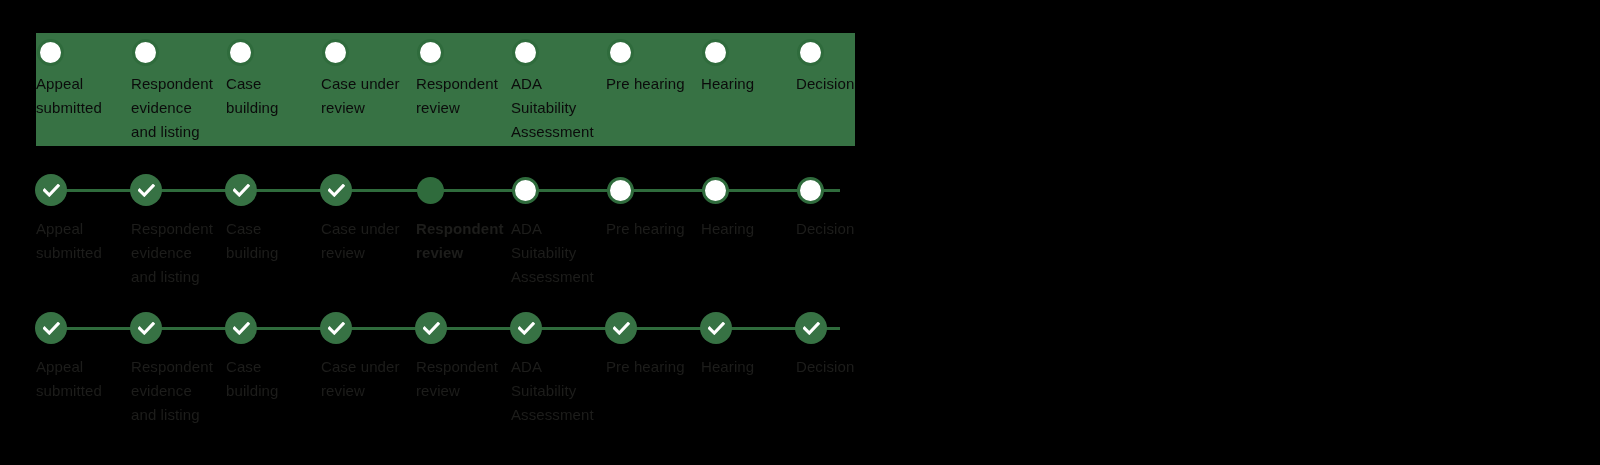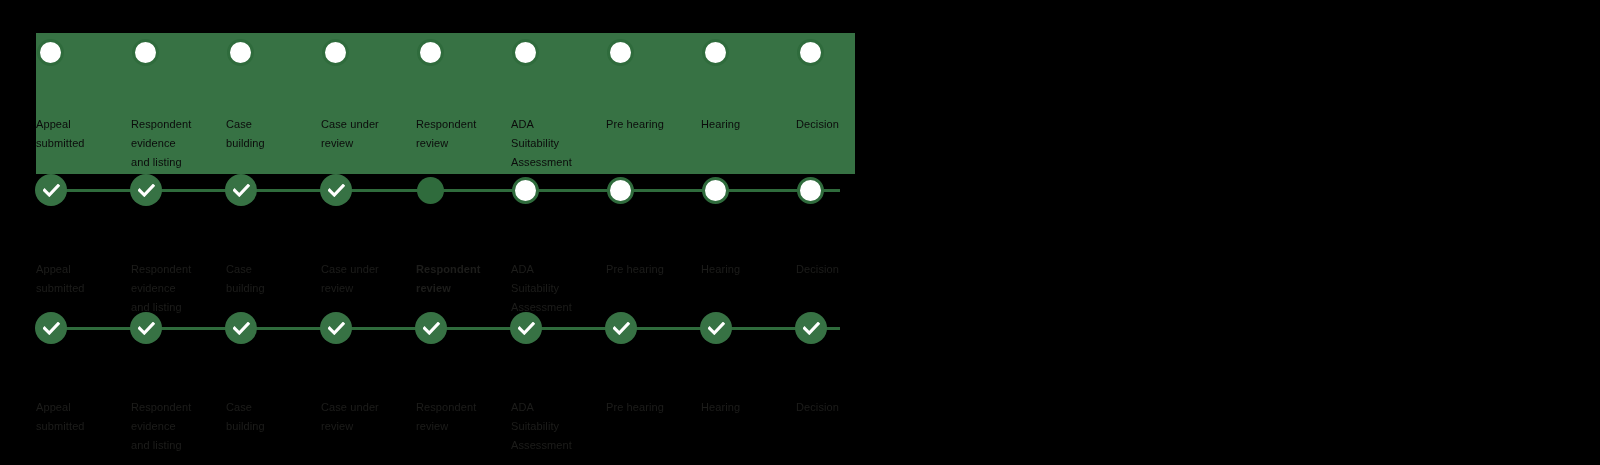--- a/index.html
+++ b/index.html
@@ -113,28 +113,27 @@
 
   .tick { display: block; }
 
   
   .labels {
     display: flex;
     padding-top: 9px;
   }
   .label {
     flex: 0 0 95px;
-    font-size: 11px;
-    line-height: 19px;
+    font-size: 15px;
+    line-height: 24px;
     color: #1d1d1b;
     letter-spacing: 0.1px;
     padding-right: 7px;
     box-sizing: border-box;
     white-space: pre-line;
-    margin-top: 43px;
   }
   .label:last-child { flex: 0 0 95px; }
   .label--current {
     font-weight: bold;
   }
 </style>
 </head>
 <body>
 
 <div class="tracker tracker--banner">

